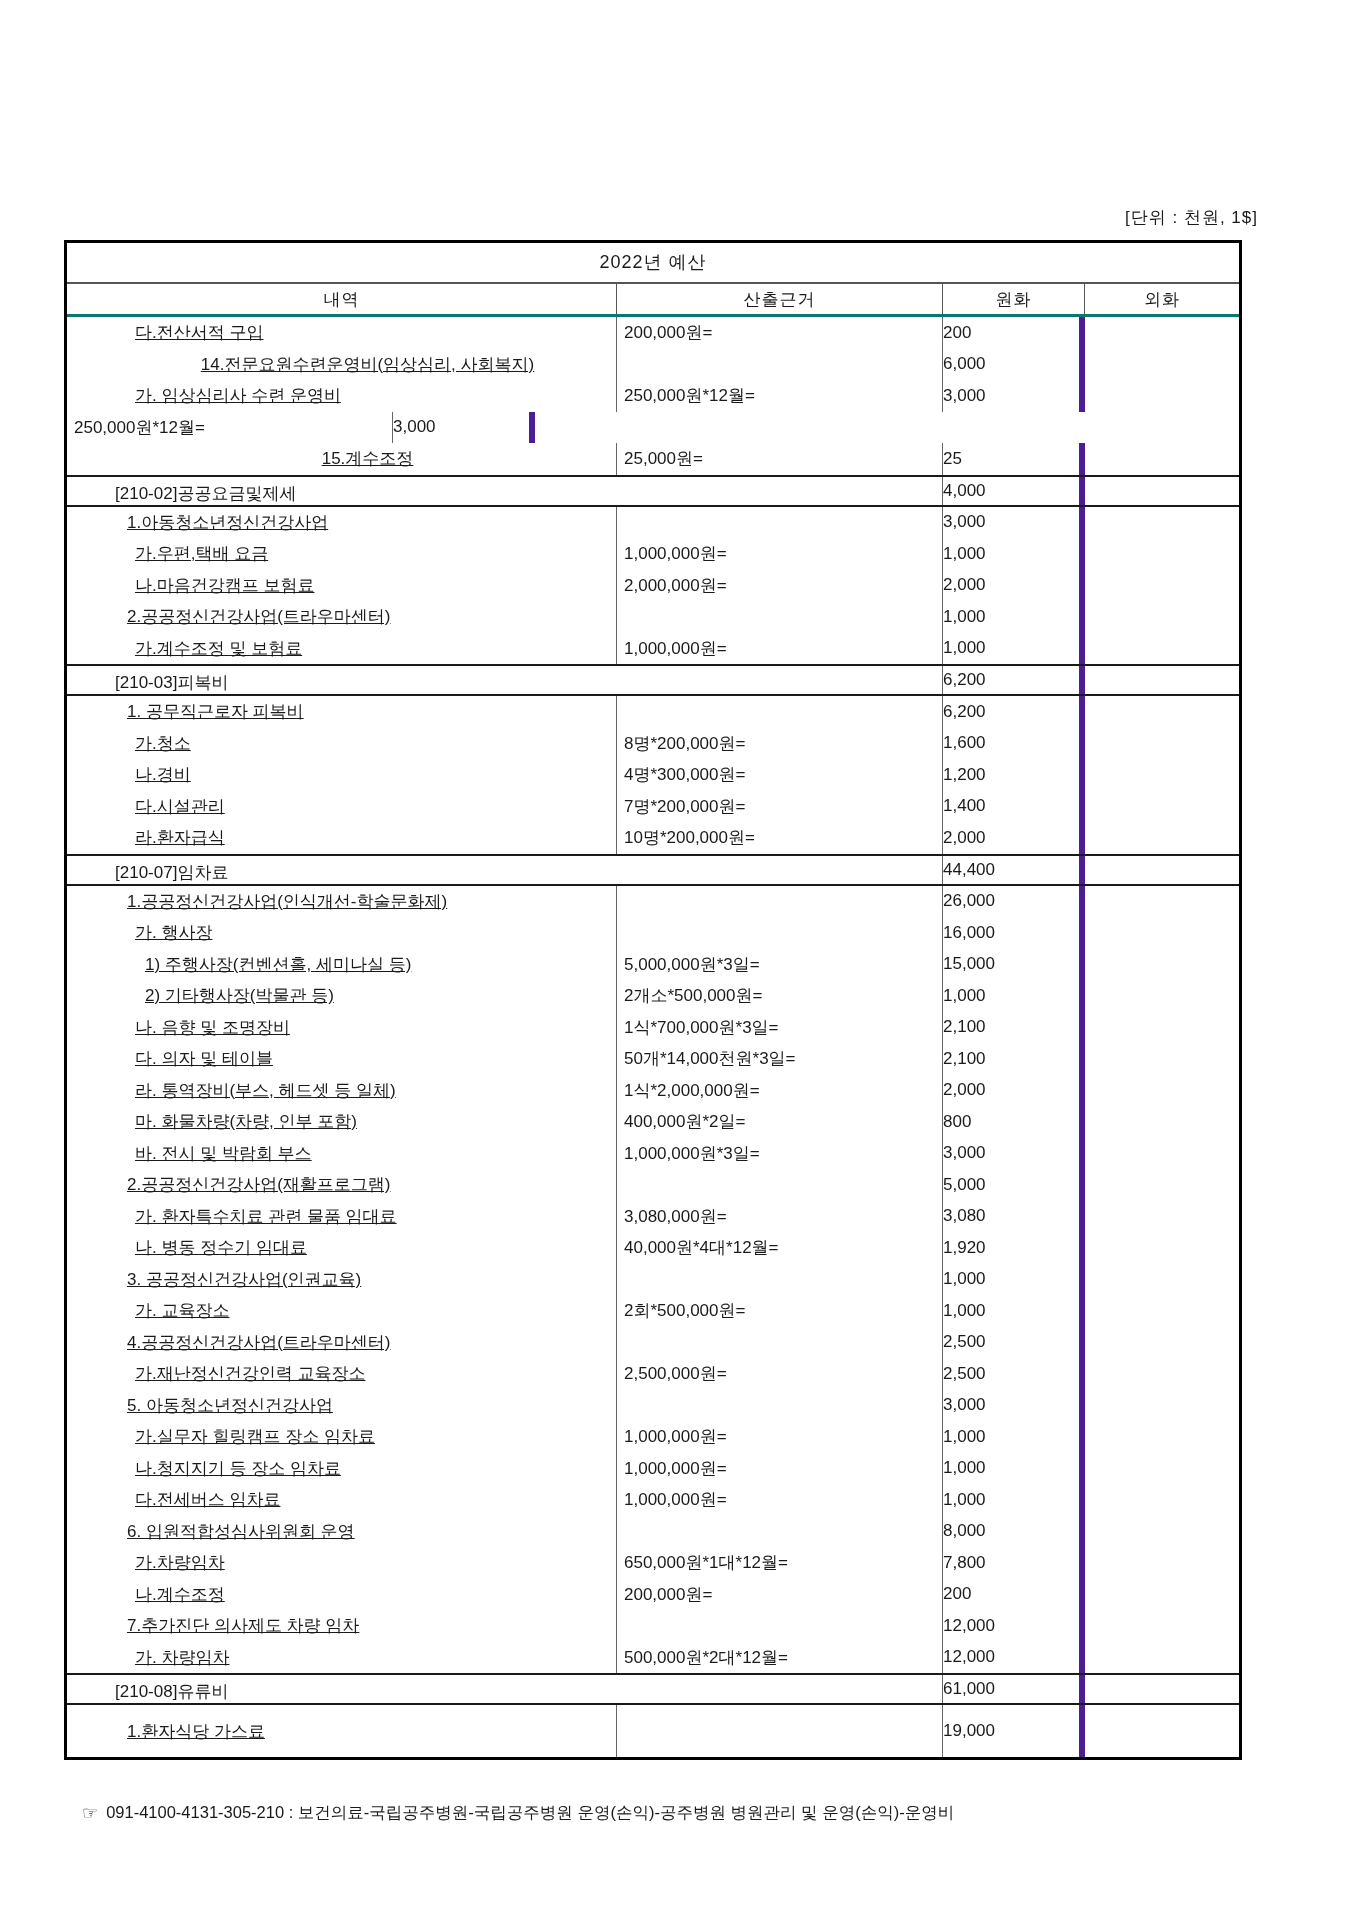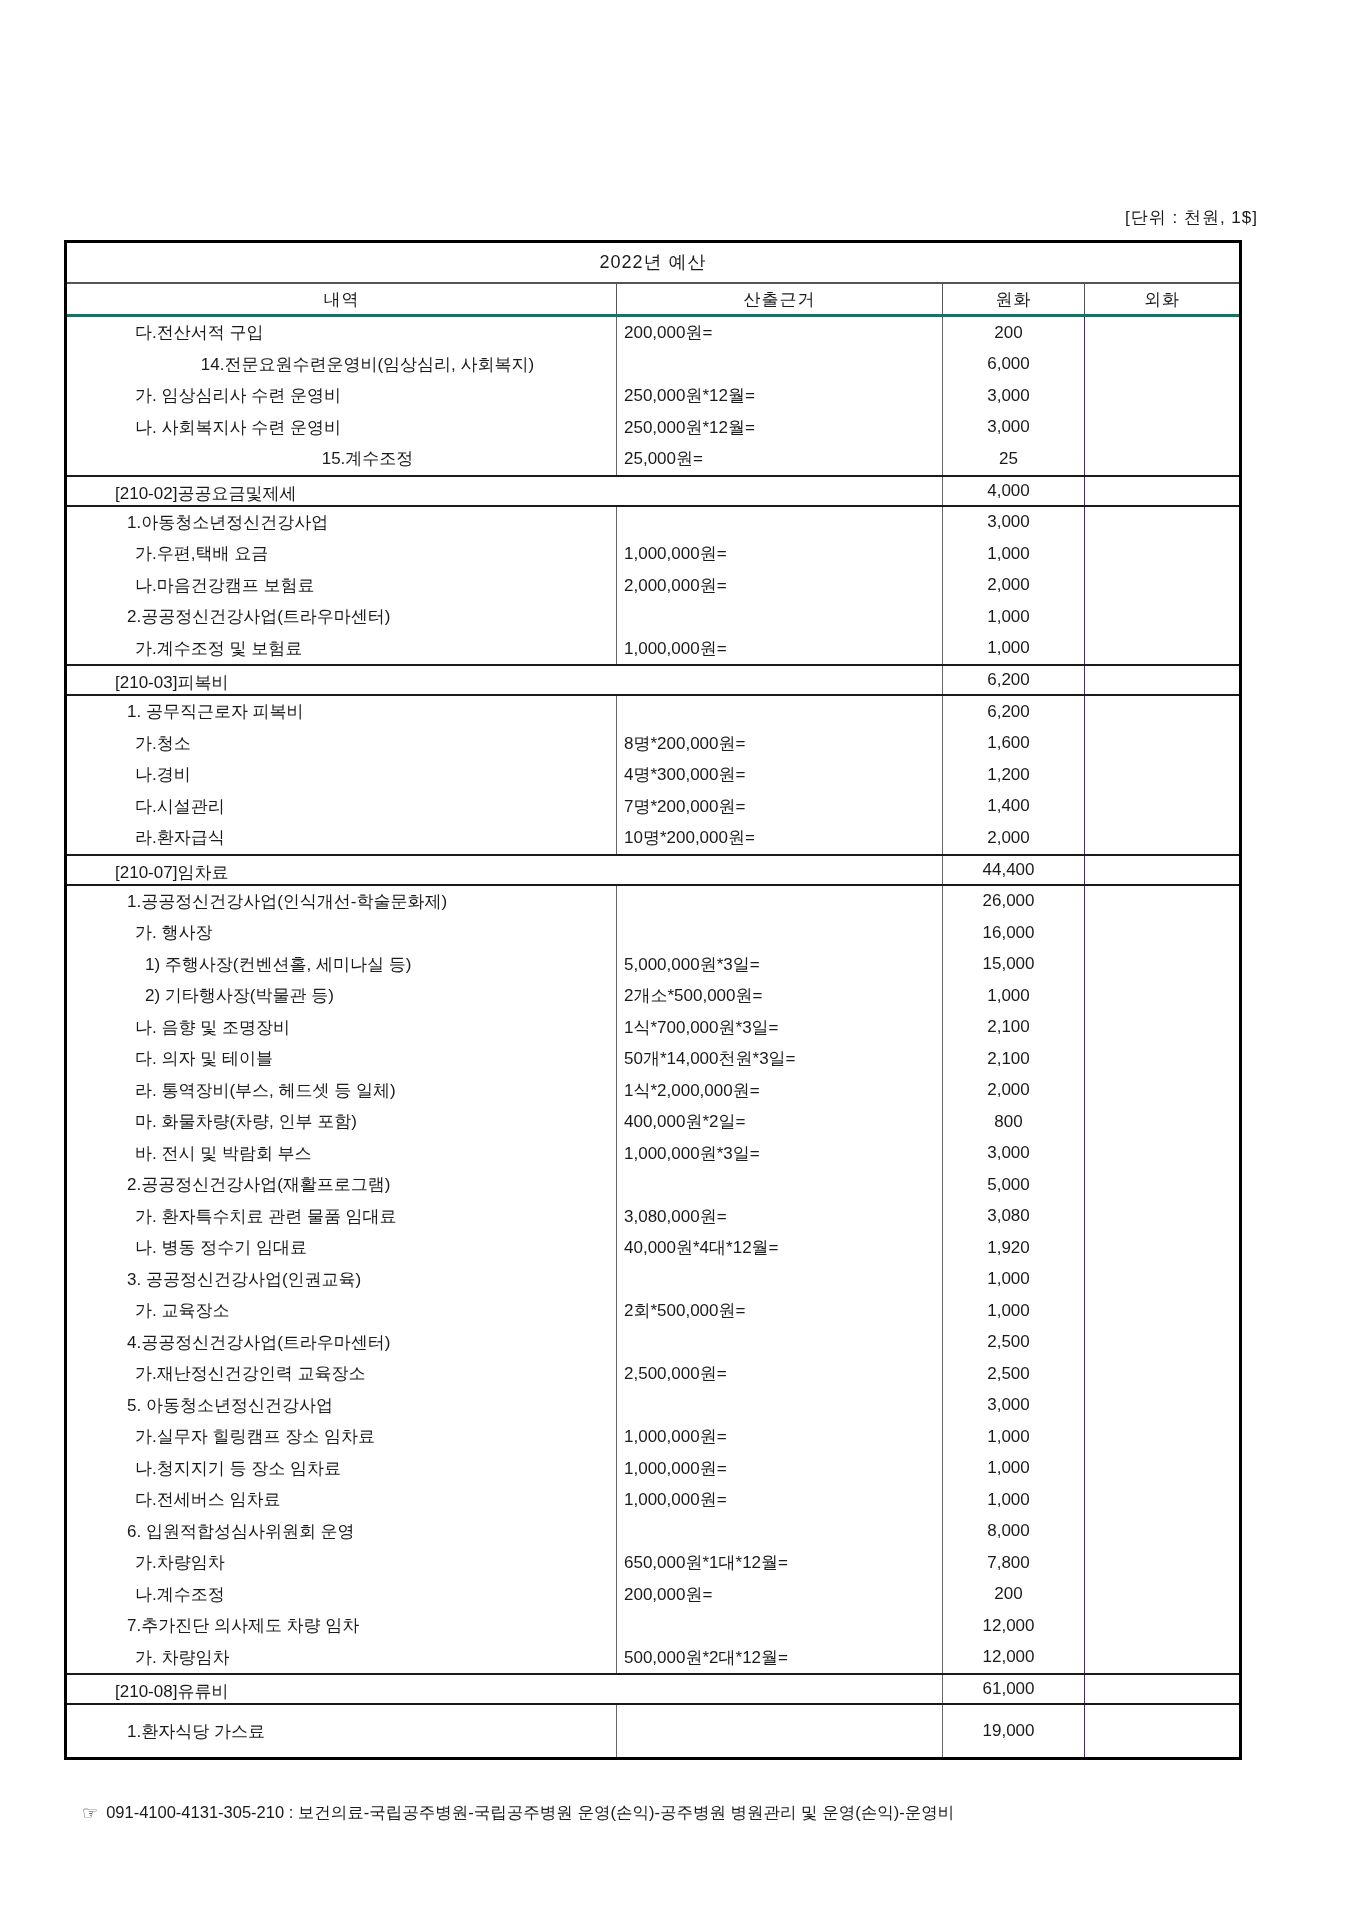--- a/index.html
+++ b/index.html
@@ -29,23 +29,23 @@
   .hc1{width:550px;border-right:1px solid #555;}
   .hc2{width:326px;border-right:1px solid #555;}
   .hc3{width:142px;border-right:1px solid #555;}
   .hc4{width:154px;}
   .trow{display:flex;height:31.5px;box-sizing:border-box;align-items:center;font-size:17px;}
   .trow.section{
     height:32px;border-top:2px solid #1a1a1a;border-bottom:2px solid #1a1a1a;
   }
   .trow.tall{height:52px;}
   .cell{box-sizing:border-box;height:100%;display:flex;align-items:center;overflow:hidden;}
-  .c1{width:550px;border-right:1px solid #666;}
+  .c1{width:550px;border-right:1px solid #666;text-decoration:underline;}
   .c2{width:326px;border-right:1px solid #666;padding-left:7px;}
-  .c3{width:142px;border-right:1px solid #4c1d95;justify-content:center;padding-right:10px;}
+  .c3{width:142px;border-right:6px solid #4c1d95;justify-content:flex-start;padding-right:10px;}
   .c4{width:154px;}
   .c12{width:876px;border-right:1px solid #666;}
   .ind-sec{padding-left:48px;align-items:flex-end;}
   .ind-n2{padding-left:52px;justify-content:center;}
   .ind-n1{padding-left:60px;}
   .ind-ga{padding-left:68px;}
   .ind-sub{padding-left:78px;}
   .whitespace{white-space:nowrap;}
   .doc-footer{
     position:absolute;left:82px;top:1802px;width:1240px;font-size:16.5px;
@@ -107,23 +107,20 @@
           <span class="whitespace">250,000원*12월=</span>
         </div>
         <div class="cell c3">
           <span class="whitespace">3,000</span>
         </div>
         <div class="cell c4">
           <span class="whitespace"></span>
         </div>
       </div>
       <div class="trow">
-        <div class="cell c1 ind-ga">
-          <span class="whitespace">나. 사회복지사 수련 운영비</span>
-        </div>
         <div class="cell c2">
           <span class="whitespace">250,000원*12월=</span>
         </div>
         <div class="cell c3">
           <span class="whitespace">3,000</span>
         </div>
         <div class="cell c4">
           <span class="whitespace"></span>
         </div>
       </div>

